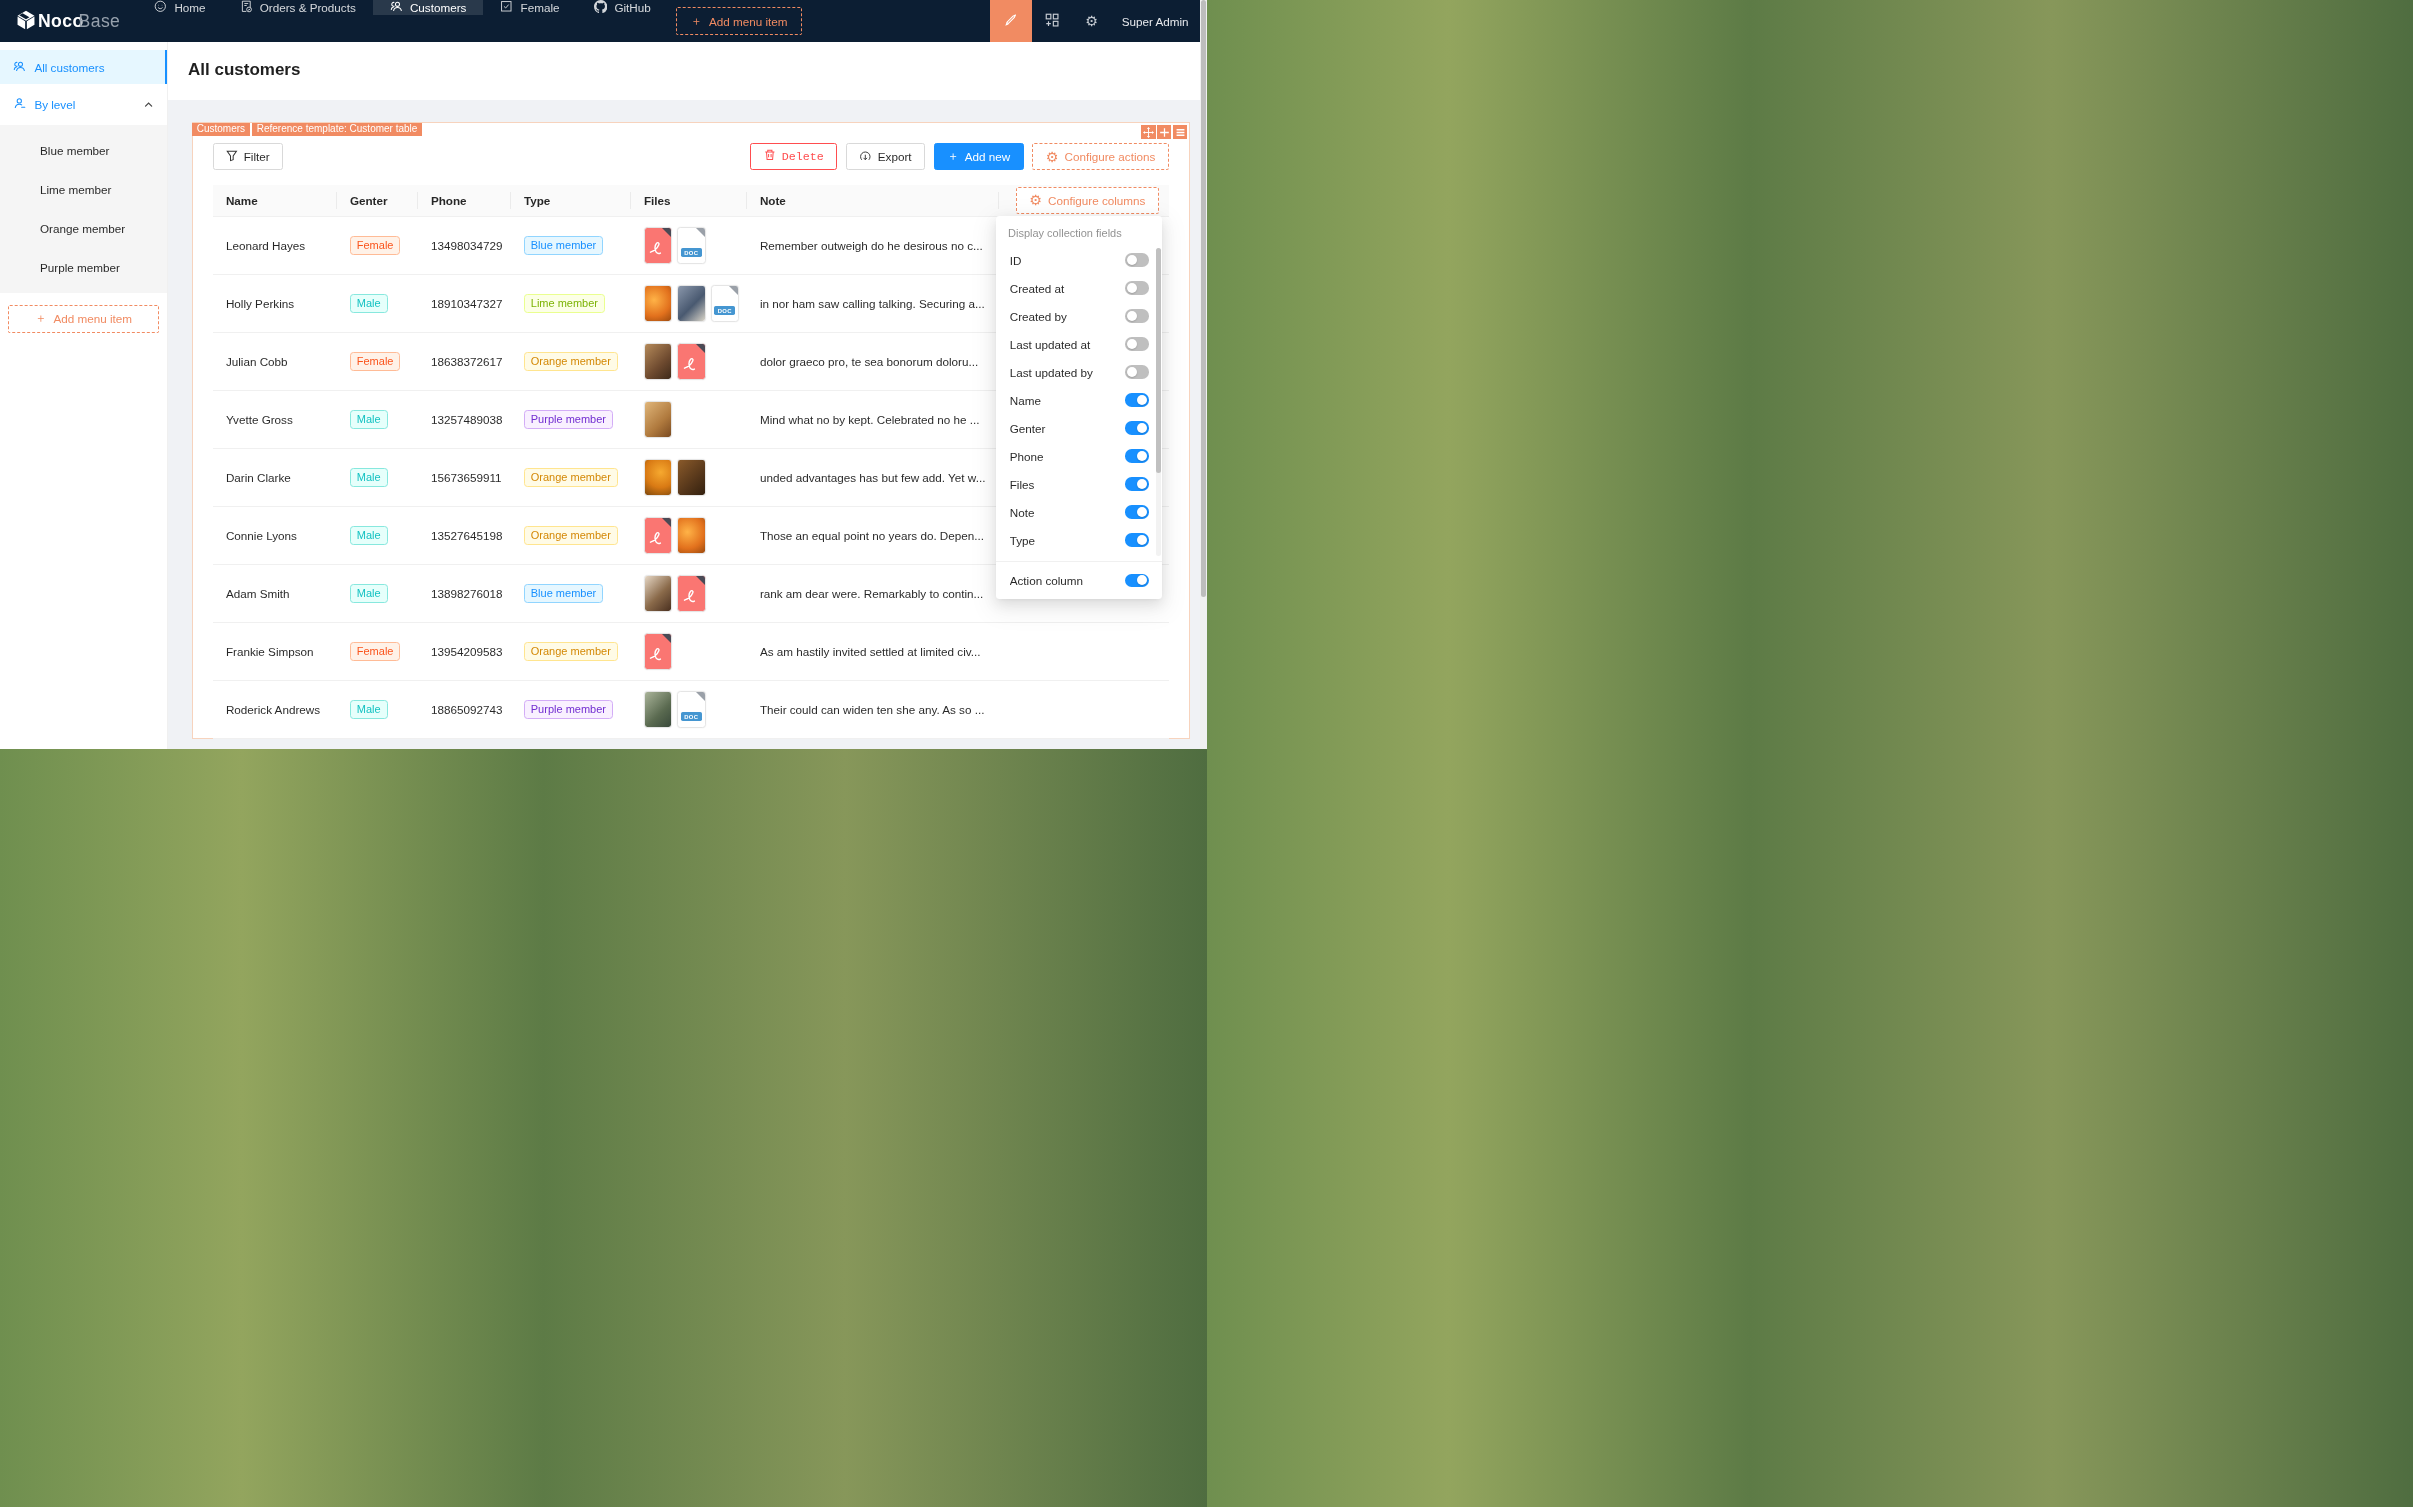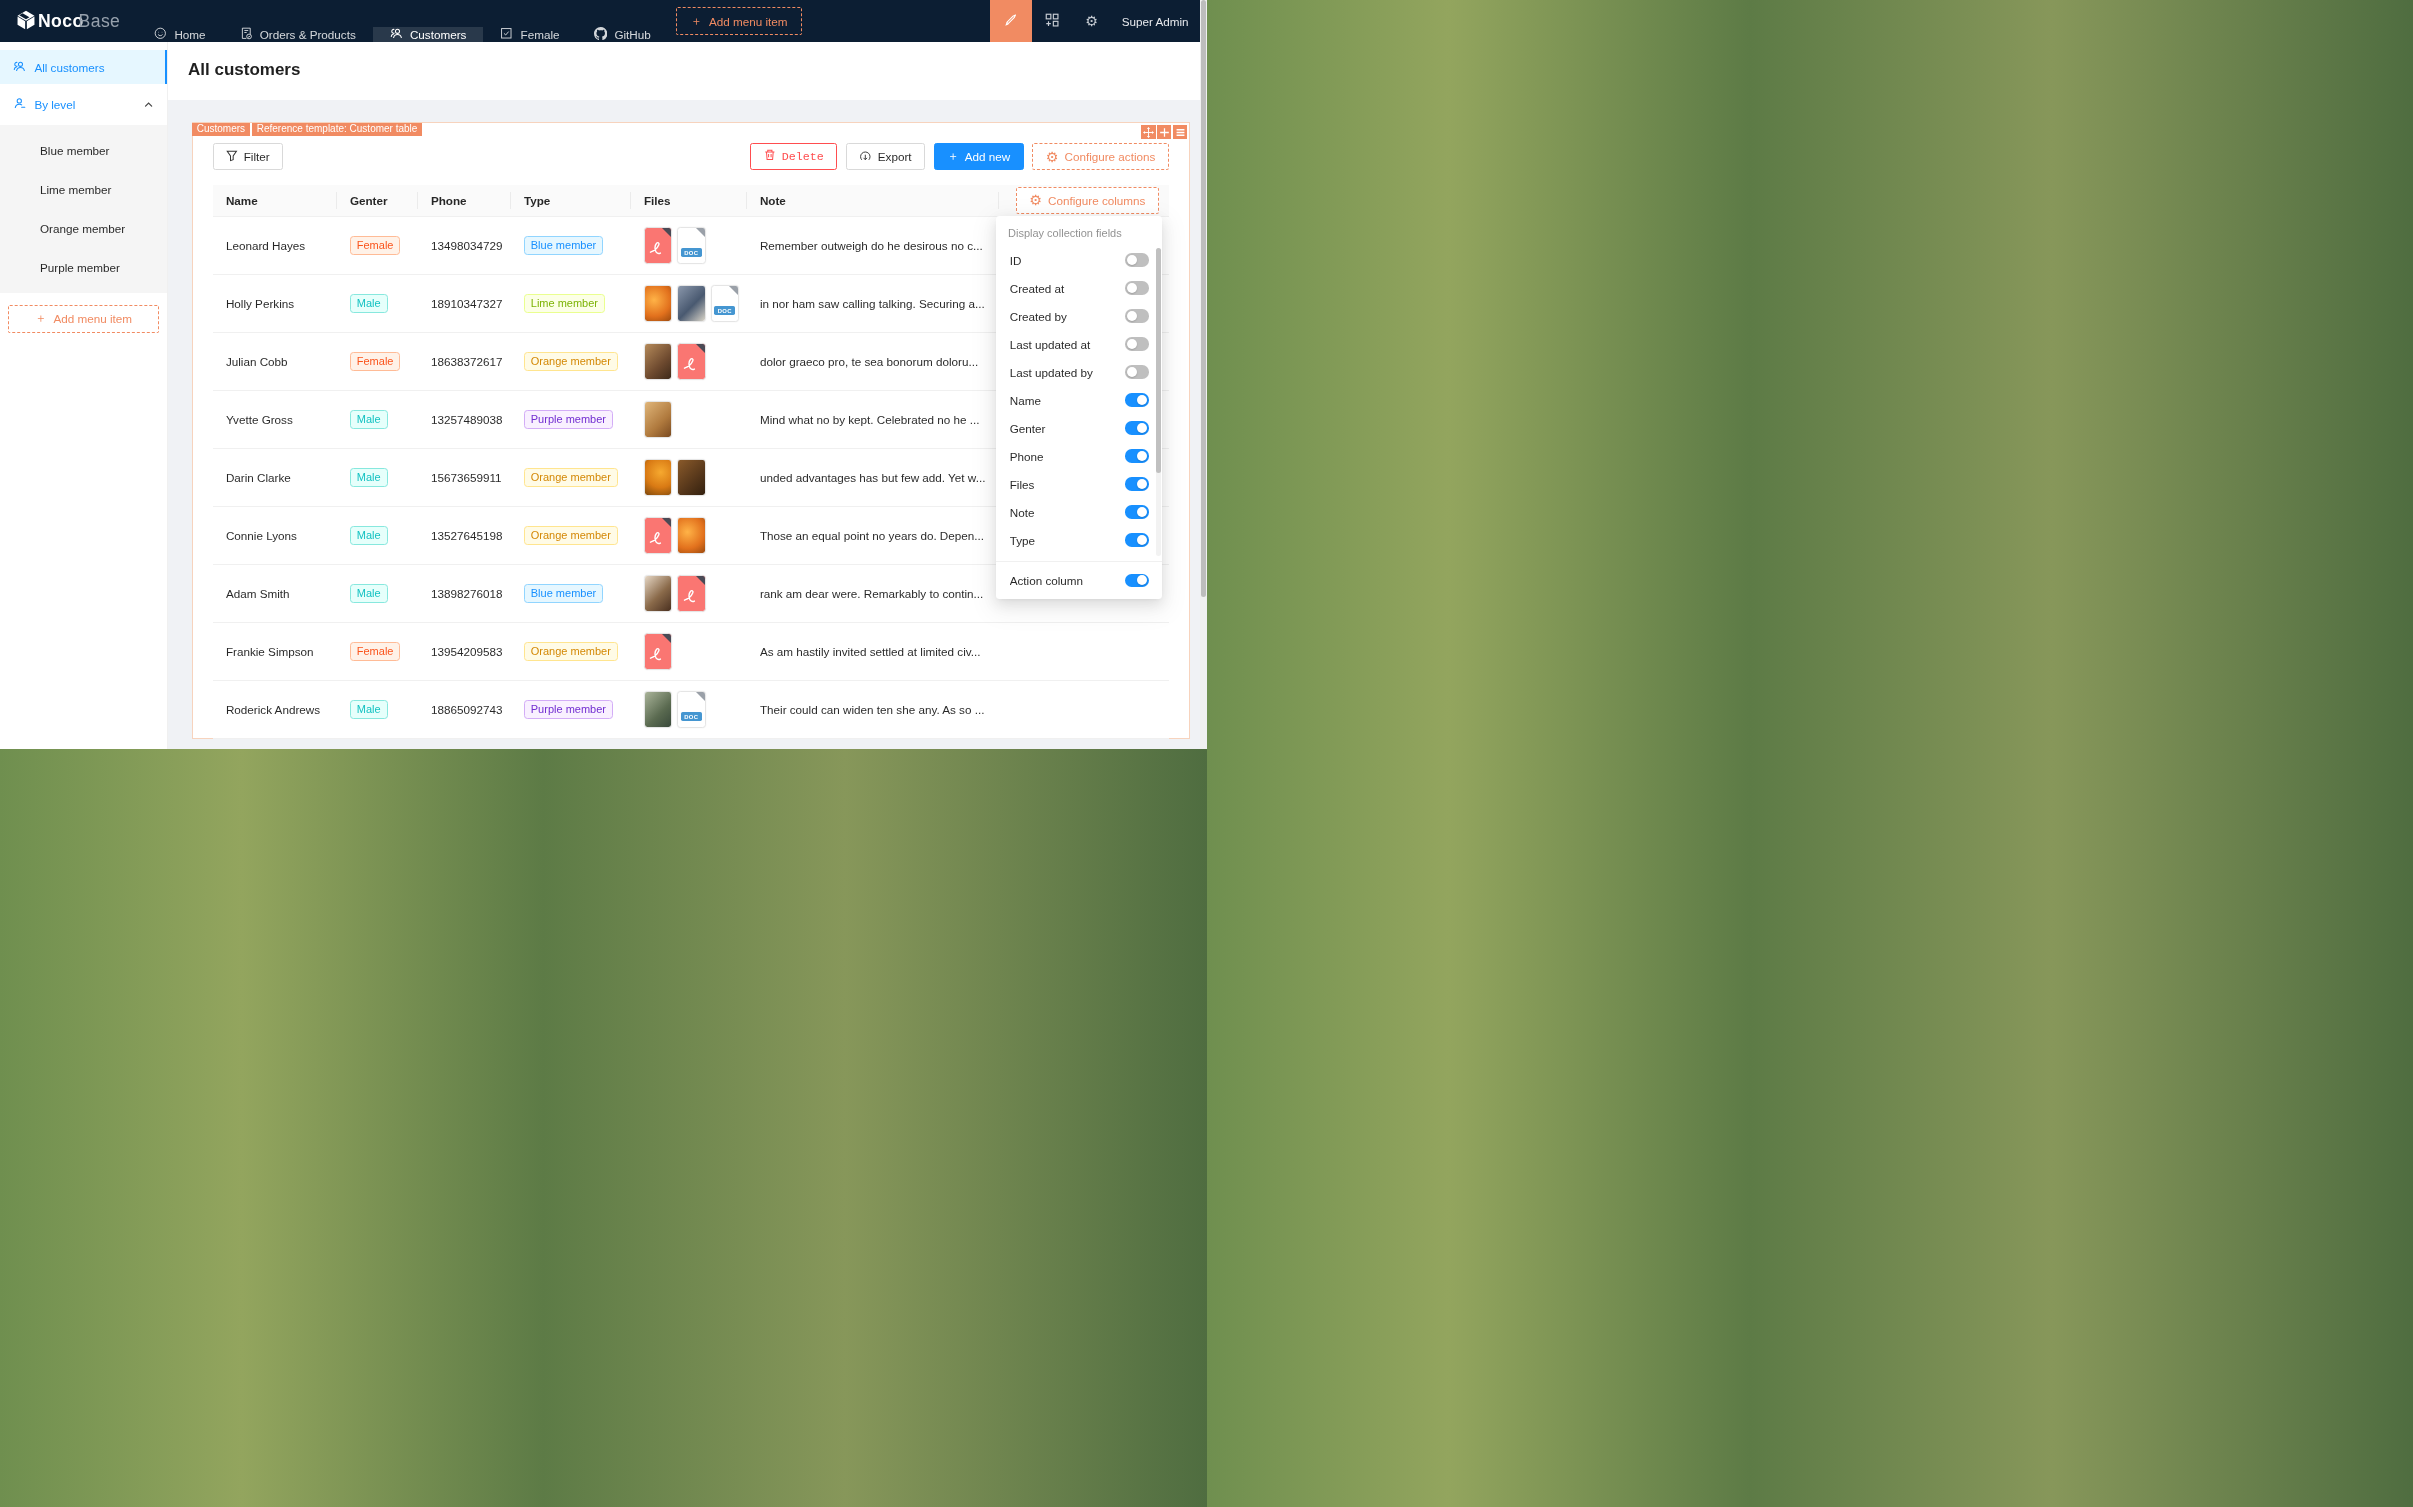--- a/index.html
+++ b/index.html
@@ -7,21 +7,21 @@
   body { font-family:"Liberation Sans", sans-serif; font-size:11.7px; color:rgba(0,0,0,.85);
          background:linear-gradient(90deg,#6f8f4f,#93a55e 20%,#5d7b46 45%,#87975a 70%,#4f6d40 100%); }
   .screen { position:relative; width:1207px; height:754px; }
   .app { position:absolute; top:0; left:0; right:0; height:749px; background:#fff; overflow:hidden; }
 
   
   .navbar { height:42px; background:#0c1e33; display:flex; align-items:stretch; color:rgba(255,255,255,.82); }
   .logo { display:flex; align-items:center; gap:1px; padding:0 17px 0 15px; }
   .logo-bold { font-size:17.6px; font-weight:bold; color:#fff; letter-spacing:0.4px; }
   .logo-light { font-size:17.6px; font-weight:300; color:#96a0ac; letter-spacing:0.4px; margin-left:-5px; }
-  .nav-menu { display:flex; align-items:flex-end; }
+  .nav-menu { display:flex; align-items:flex-start; }
   .nav-item { display:flex; align-items:center; gap:7.5px; padding:0 17px; cursor:pointer; white-space:nowrap; }
   .nav-item.active { background:rgba(255,255,255,.12); color:#fff; }
   .nav-item svg { flex:0 0 auto; }
   .nav-add { display:flex; align-items:center; gap:6.7px; margin:6.7px 0 6.7px 8.4px; padding:0 13.4px;
              border:0.8px dashed #f18b62; color:#f18b62; border-radius:1.7px; cursor:pointer; white-space:nowrap; }
   .nav-right { margin-left:auto; display:flex; align-items:stretch; }
   .nav-icon-btn { display:flex; align-items:center; justify-content:center; width:40px; cursor:pointer; }
   .nav-icon-btn.editor { background:#f18b62; width:42px; }
   .gear-glyph { font-size:14.2px; line-height:1; }
   .nav-user { display:flex; align-items:center; padding:0 18.4px 0 10px; color:#e8eaee; cursor:pointer; }

